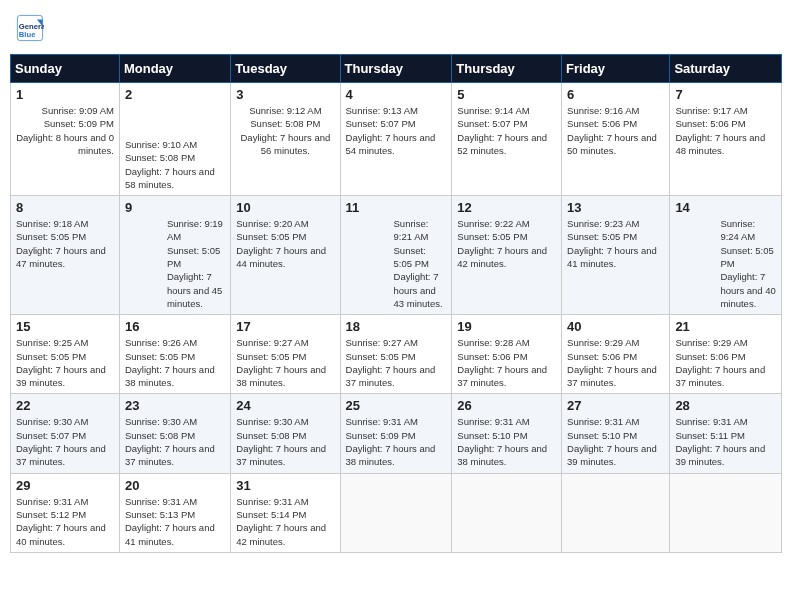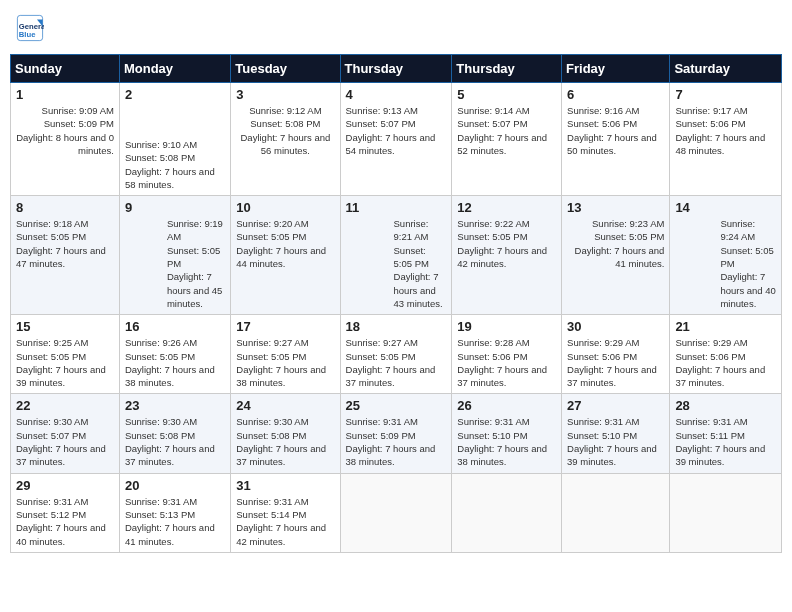--- a/index.html
+++ b/index.html
@@ -188,21 +188,21 @@
 Daylight: 7 hours and 43 minutes.</div>
         </td>
         <td>
           <span class="day-num">12</span>
           <div class="day-info" style="white-space: pre-line;">Sunrise: 9:22 AM
 Sunset: 5:05 PM
 Daylight: 7 hours and 42 minutes.</div>
         </td>
         <td>
           <span class="day-num">13</span>
-          <div class="day-info" style="white-space: pre-line; text-align: right;">Sunrise: 9:23 AM
+          <div class="day-info" style="white-space: pre-line;">Sunrise: 9:23 AM
 Sunset: 5:05 PM
 Daylight: 7 hours and 41 minutes.</div>
         </td>
         <td>
           <span class="day-num">14</span>
           <div class="day-info" style="white-space: pre-line; margin-left: 45px;">Sunrise: 9:24 AM
 Sunset: 5:05 PM
 Daylight: 7 hours and 40 minutes.</div>
         </td>
       </tr>
@@ -231,21 +231,21 @@
 Sunset: 5:05 PM
 Daylight: 7 hours and 37 minutes.</div>
         </td>
         <td>
           <span class="day-num">19</span>
           <div class="day-info" style="white-space: pre-line;">Sunrise: 9:28 AM
 Sunset: 5:06 PM
 Daylight: 7 hours and 37 minutes.</div>
         </td>
         <td>
-          <span class="day-num">30</span>
+          <span class="day-num">40</span>
           <div class="day-info" style="white-space: pre-line;">Sunrise: 9:29 AM
 Sunset: 5:06 PM
 Daylight: 7 hours and 37 minutes.</div>
         </td>
         <td>
           <span class="day-num">21</span>
           <div class="day-info" style="white-space: pre-line;">Sunrise: 9:29 AM
 Sunset: 5:06 PM
 Daylight: 7 hours and 37 minutes.</div>
         </td>

